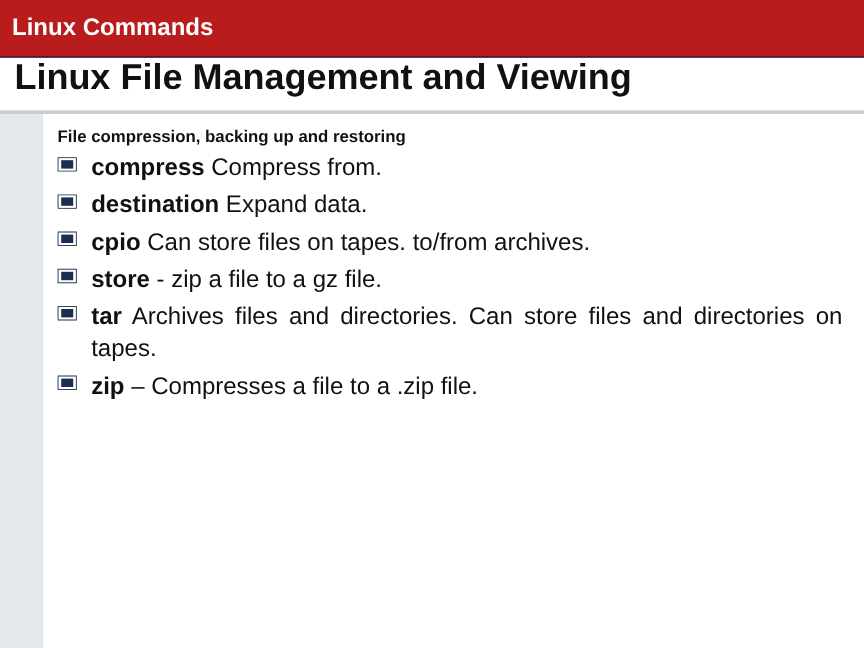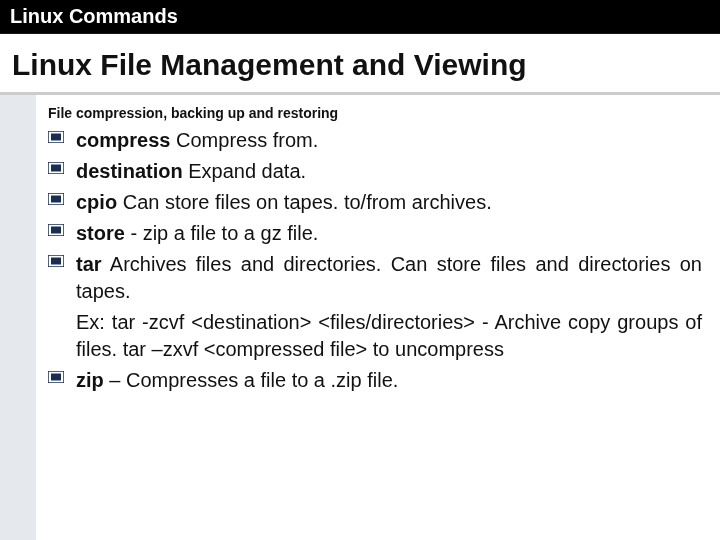--- a/index.html
+++ b/index.html
@@ -1,20 +1,20 @@
 <!DOCTYPE html>
 <html><head>
 <meta charset="utf-8">
 <style>
   * { margin: 0; padding: 0; box-sizing: border-box; }
   html, body { width: 720px; height: 540px; font-family: Arial, Helvetica, sans-serif; background: #ffffff; }
   .slide { width: 720px; height: 540px; position: relative; background: #ffffff; }
   .topbar {
-    position: absolute; left: 0; top: 0; width: 720px; height: 34px;
-    background: #000000; border-bottom: 1px solid #0d1a30;
+    position: absolute; left: 0; top: 0; width: 720px; height: 48px;
+    background: #b91c1c; border-bottom: 1px solid #0d1a30;
     display: flex; align-items: center; padding-left: 10px;
   }
   .topbar-title { color: #ffffff; font-size: 20px; font-weight: bold; }
   .main-title {
     position: absolute; left: 12px; top: 48px; width: 700px;
     font-size: 30px; font-weight: bold; color: #111;
   }
   .underline {
     position: absolute; left: 0; top: 92px; width: 720px; height: 3px; background: #ccc;
   }
@@ -103,21 +103,20 @@
         <svg width="16" height="12" viewBox="0 0 16 12">
             <rect x="0" y="0" width="16" height="12" fill="none" stroke="#1a2f4f" stroke-width="1.5"></rect>
             <rect x="3" y="2.5" width="10" height="7" fill="#1a2f4f"></rect>
           </svg>
       </span>
       <span class="bullet-text">
         <span class="cmd">tar</span><span> Archives files and directories. Can store files and directories on tapes.</span>
       </span>
     </div>
 
-    <div class="indent">Ex: tar -zcvf &lt;destination&gt; &lt;files/directories&gt; - Archive copy groups of files. tar –zxvf &lt;compressed file&gt; to uncompress</div>
 
     <div class="bullet-row">
       <span class="bullet-icon">
         <svg width="16" height="12" viewBox="0 0 16 12">
             <rect x="0" y="0" width="16" height="12" fill="none" stroke="#1a2f4f" stroke-width="1.5"></rect>
             <rect x="3" y="2.5" width="10" height="7" fill="#1a2f4f"></rect>
           </svg>
       </span>
       <span class="bullet-text">
         <span class="cmd">zip</span><span> – Compresses a file to a .zip file.</span>

